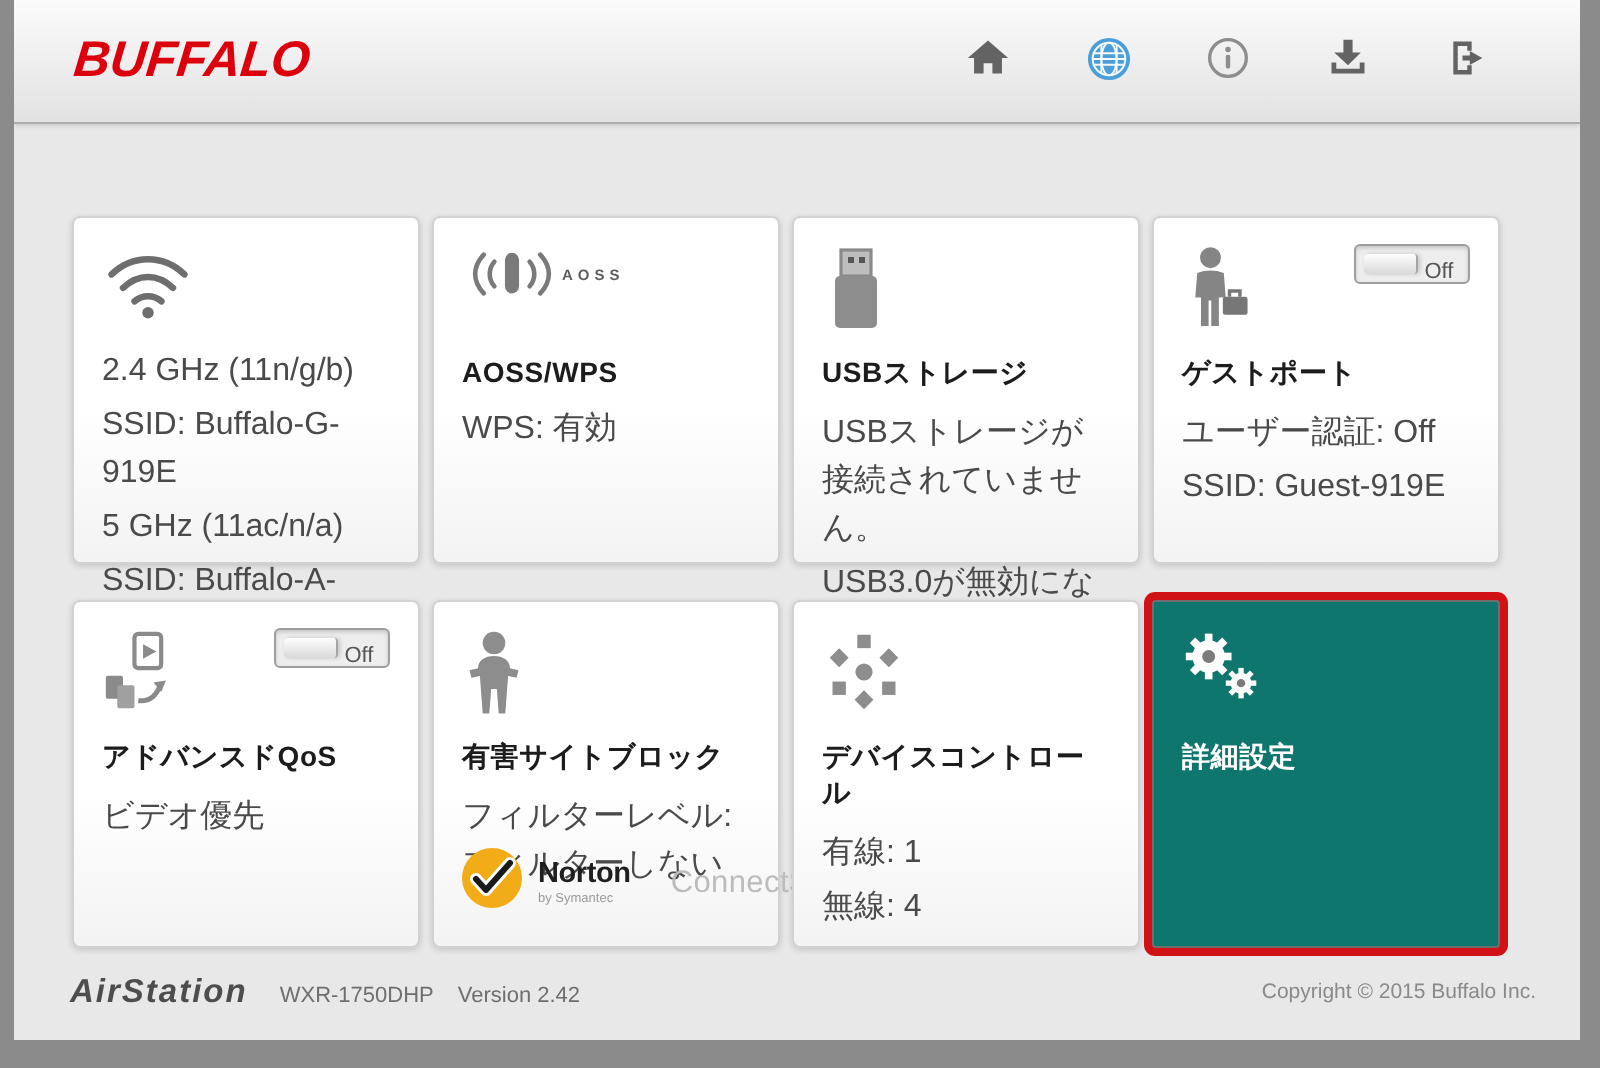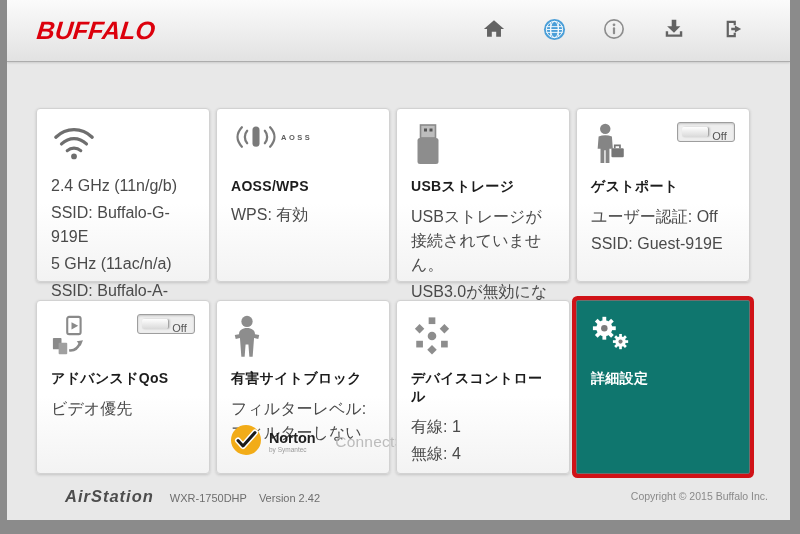--- a/index.html
+++ b/index.html
@@ -67,21 +67,21 @@
   
   .norton { position:absolute; left:13px; right:10px; bottom:13px; display:flex; align-items:center;justify-content:space-between; }
   .norton-textcol { margin-left:7px; line-height:1; }
   .norton-brand { font-size:14.5px; font-weight:bold; color:#1f1f1f; letter-spacing:-.2px; }
   .norton-sub { font-size:6.5px; color:#9a9a9a; margin-top:2px; }
   .norton-div { width:1px; height:32px; background:#dedede; margin:0 9px 0 11px; }
   .norton-product { font-size:15.5px; color:#bcbcbc; letter-spacing:.2px; }
 
   
   .footer { flex:0 0 44px; display:flex; align-items:center; justify-content:space-between; padding:0 22px 4px 28px; }
-  .footer-left { display:flex; align-items:baseline;margin-left:30px; }
+  .footer-left { display:flex; align-items:baseline; }
   .air { font-style:italic; font-weight:bold; font-size:16.5px; color:#4d4d4d; letter-spacing:1px; }
   .model { font-size:11px; color:#6e6e6e; margin-left:16px; }
   .version { font-size:11px; color:#6e6e6e; margin-left:12px; }
   .copyright { font-size:10.5px; color:#8a8a8a; }
 </style>
 </head>
 <body>
 
 <div class="viewport">
 <div class="page">

